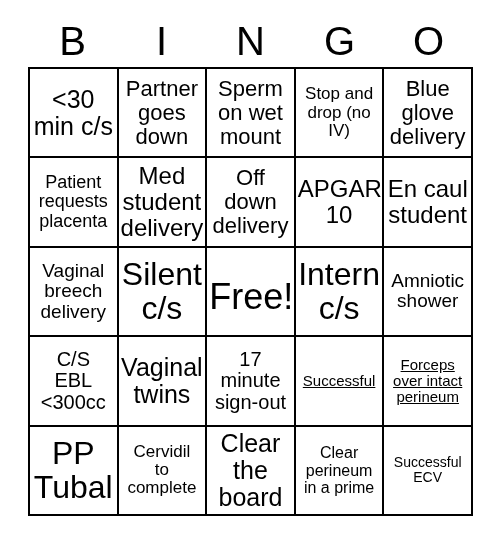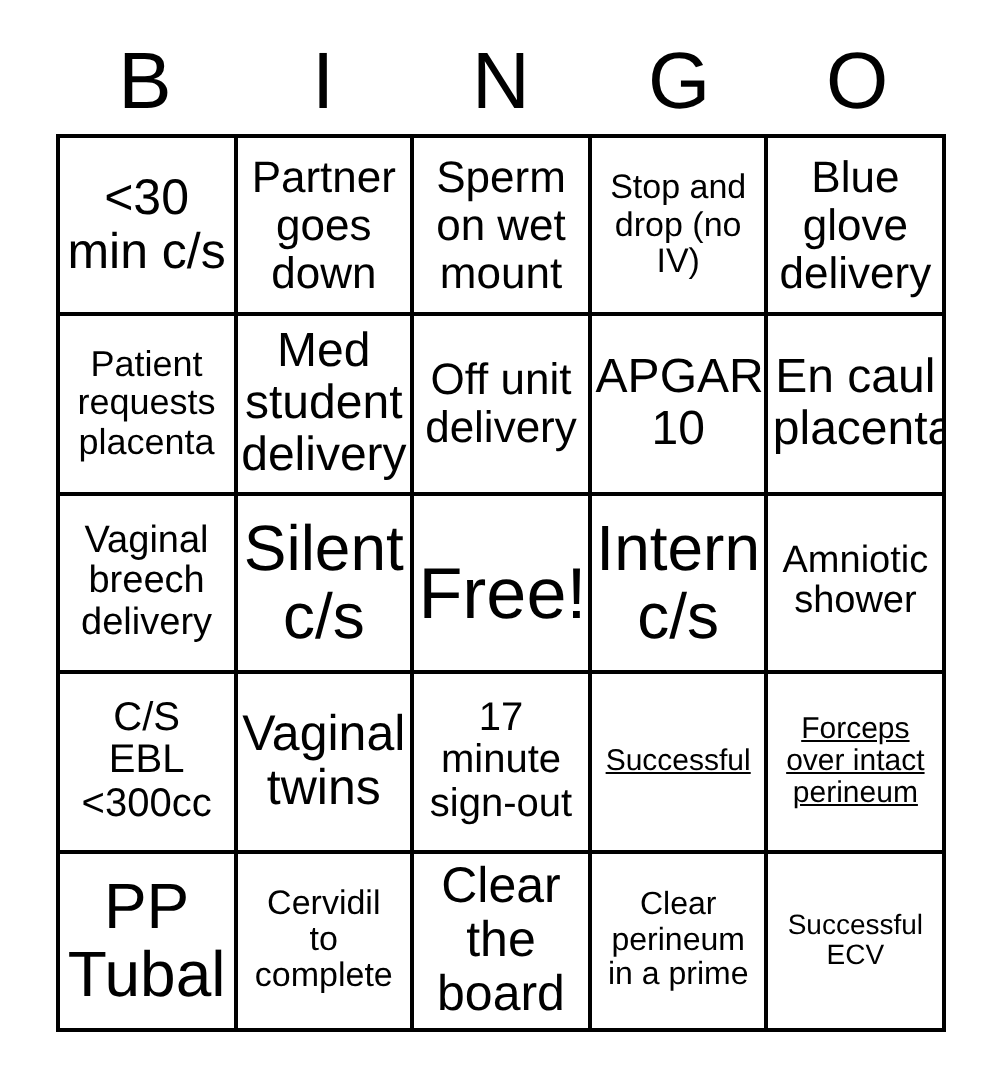--- a/index.html
+++ b/index.html
@@ -132,30 +132,30 @@
       <span class="cell-text fs-18">Patient
 requests
 placenta</span>
     </div>
     <div class="cell">
       <span class="cell-text fs-21">Med
 student
 delivery</span>
     </div>
     <div class="cell">
-      <span class="cell-text fs-22">Off unit
+      <span class="cell-text fs-22">Off down
 delivery</span>
     </div>
     <div class="cell">
       <span class="cell-text fs-21">APGAR
 10</span>
     </div>
     <div class="cell">
       <span class="cell-text fs-21">En caul
-placenta</span>
+student</span>
     </div>
 
     <div class="cell">
       <span class="cell-text fs-19">Vaginal
 breech
 delivery</span>
     </div>
     <div class="cell">
       <span class="cell-text fs-32">Silent
 c/s</span>

